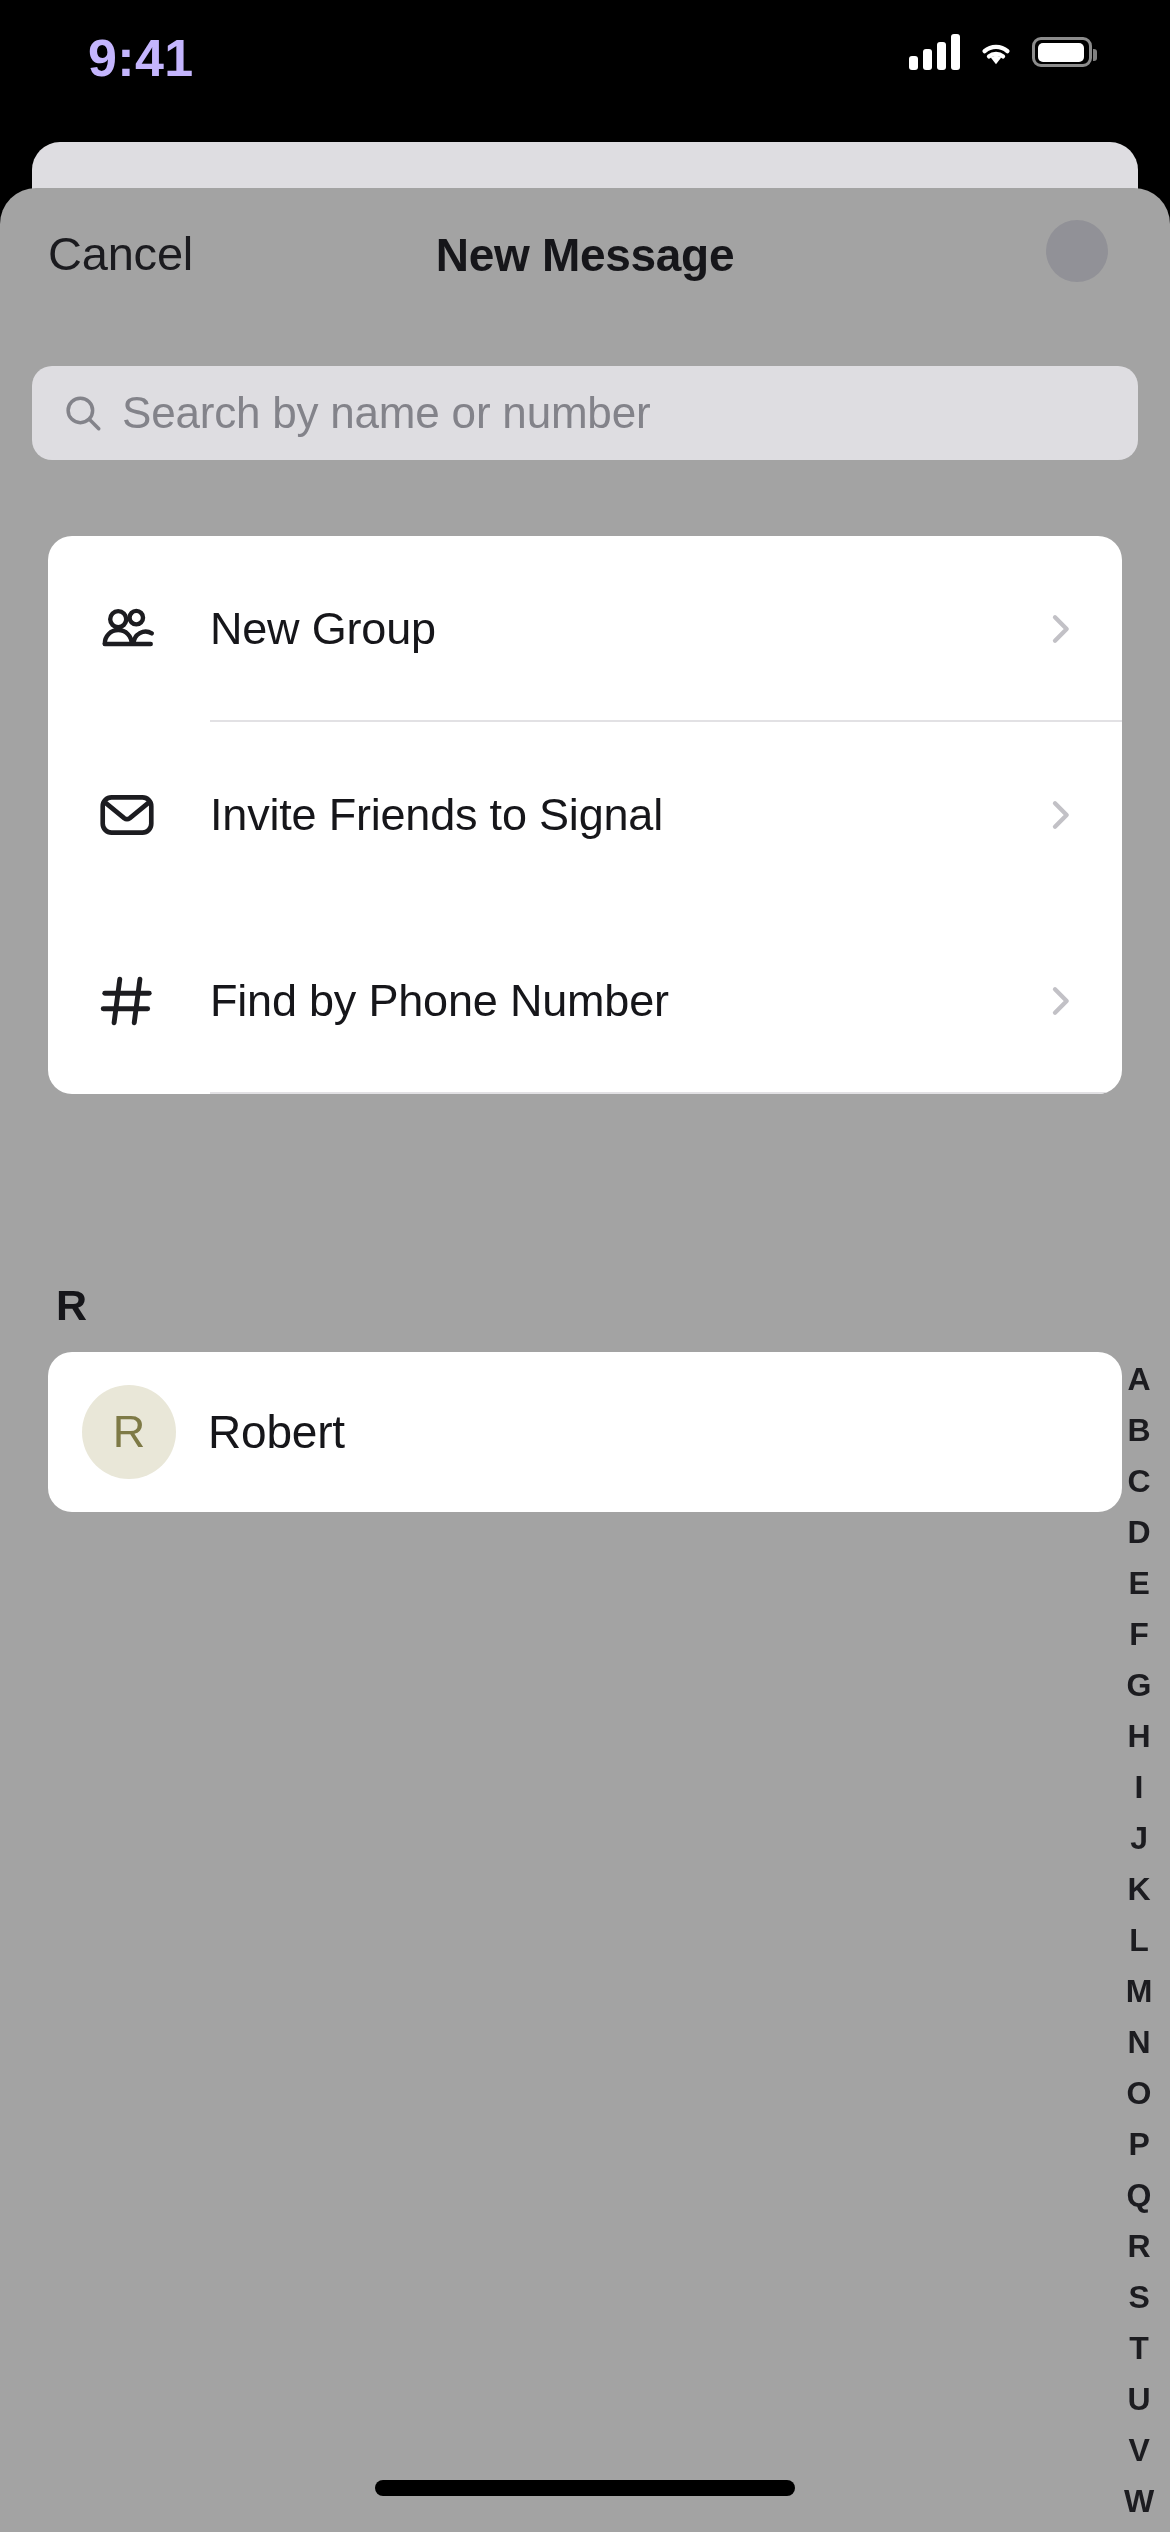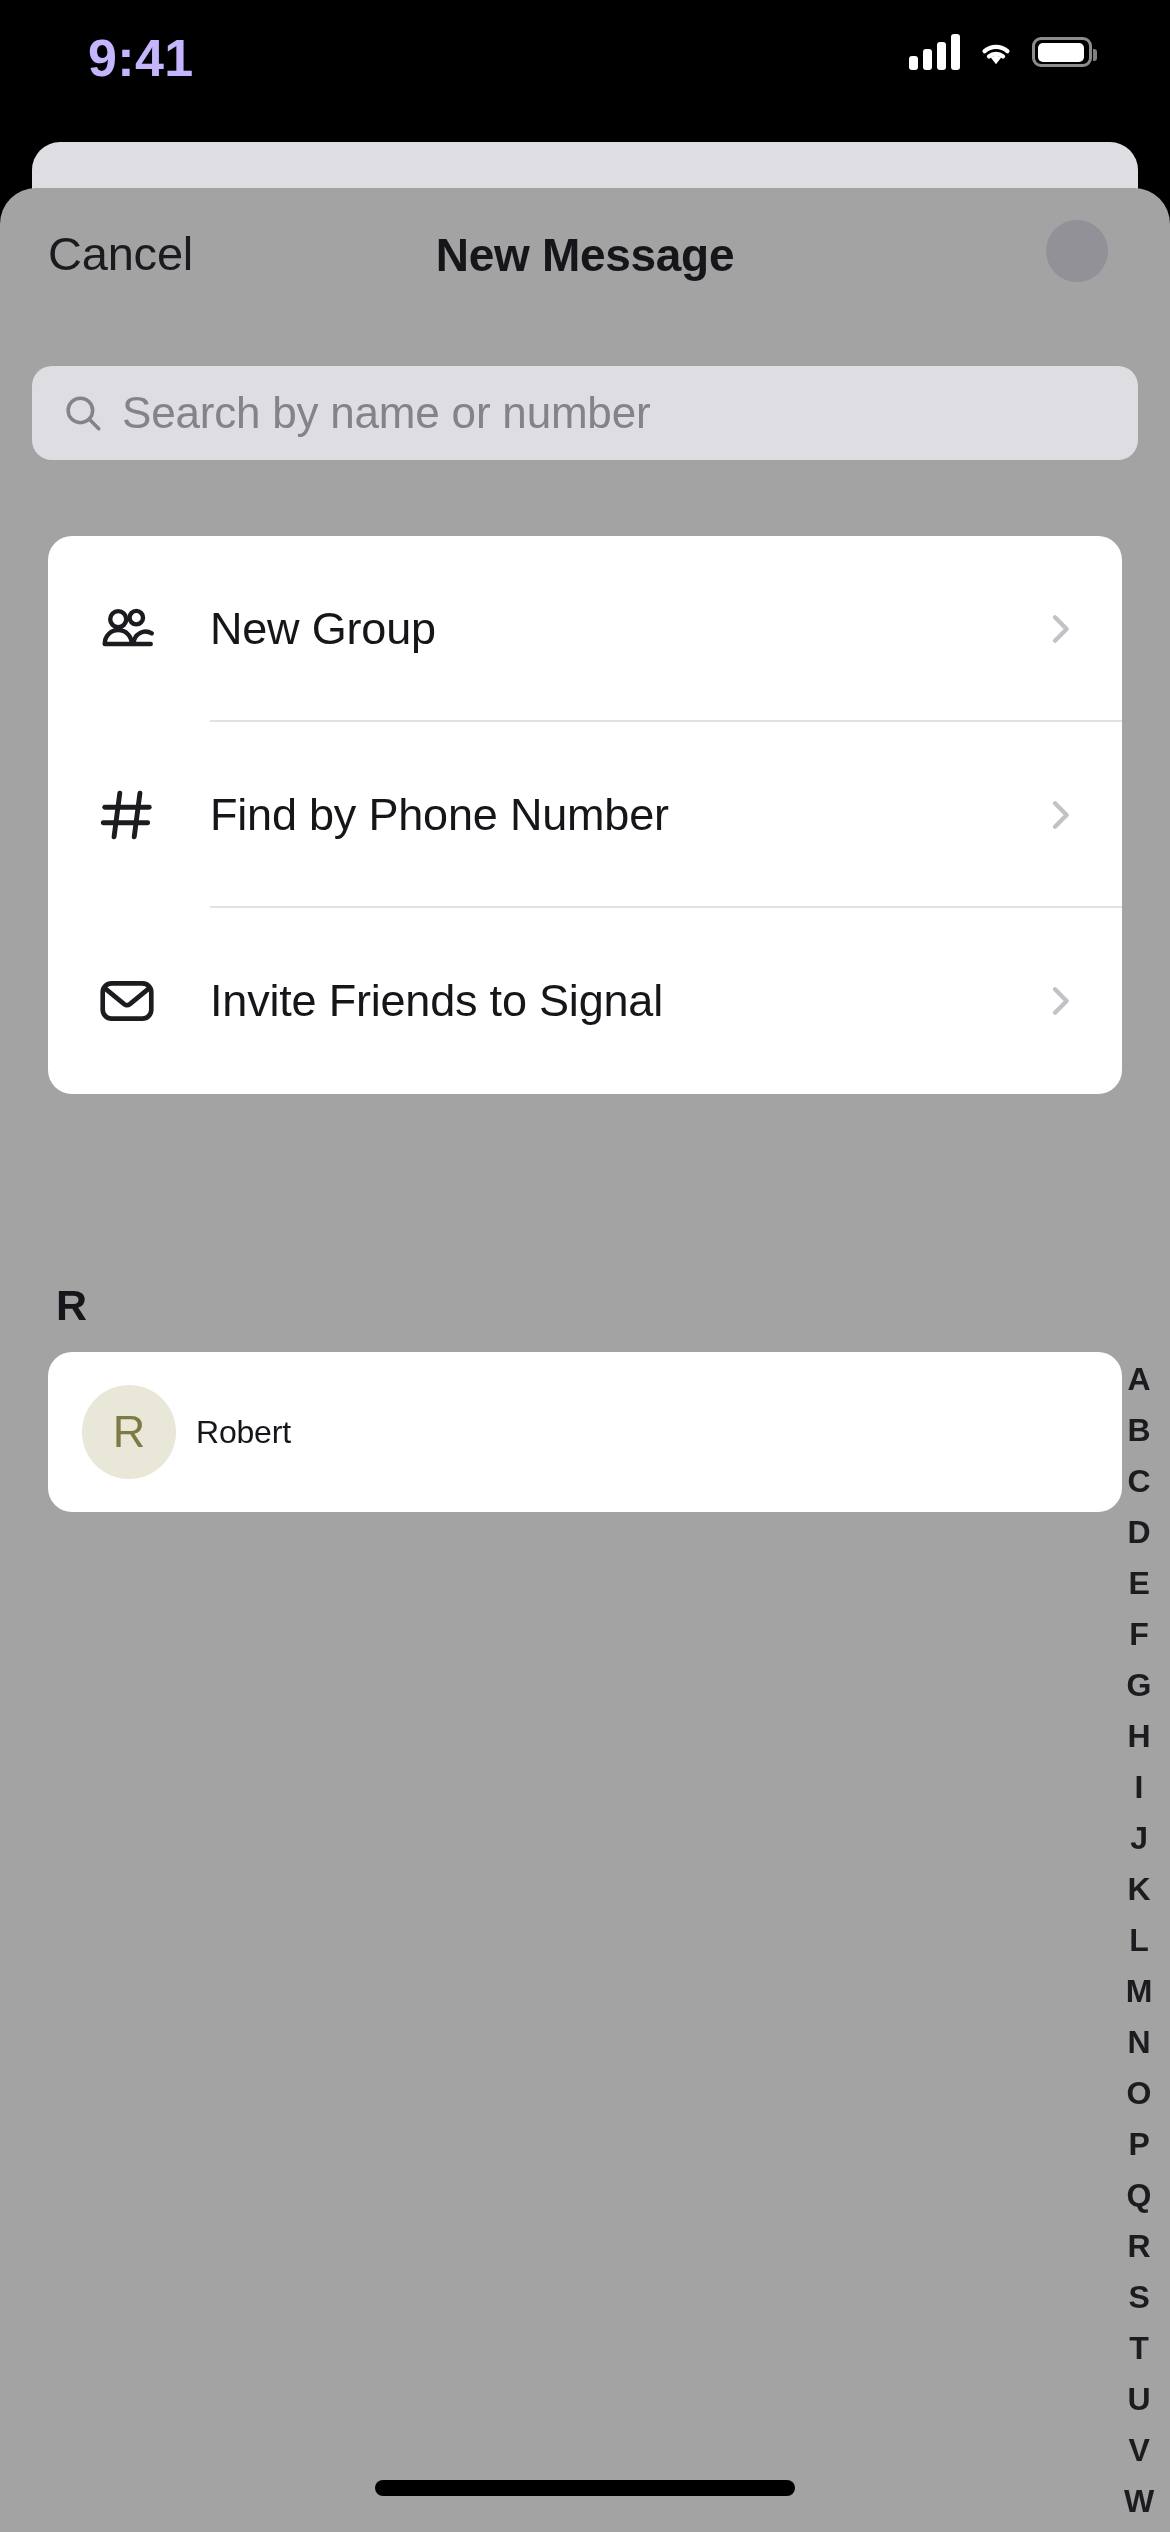--- a/index.html
+++ b/index.html
@@ -256,22 +256,22 @@
     flex: none;
     display: flex;
     align-items: center;
     justify-content: center;
     font-size: 45px;
     color: #7E7A46;
     background: #E9E7D8;
     letter-spacing: 0;
   }
   .contact-name {
-    margin-left: 20px;
-    font-size: 32px;
+    margin-left: 32px;
+    font-size: 46px;
     color: #16161A;
     letter-spacing: -0.2px;
     line-height: 58px;
   }
 
   
   .alpha-index {
     position: absolute;
     right: 0;
     top: 1166px;
@@ -364,44 +364,44 @@
         <div class="row-label">New Group</div>
         <svg class="row-chev" viewBox="0 0 24 24">
           <polyline points="9,5 16,12 9,19" fill="none" stroke="#C2C1C6" stroke-width="2.6" stroke-linecap="round" stroke-linejoin="round"></polyline>
         </svg>
         <div class="row-sep"></div>
       </div>
 
       <div class="row">
         <div class="row-ico">
           <svg viewBox="0 0 24 24" width="62" height="62">
+            <rect x="2.6" y="5.2" width="18.8" height="13.6" rx="3.4" fill="none" stroke="#1C1C20" stroke-width="1.8"></rect>
+            <path d="M3.6 7.2l7.3 6.0a1.8 1.8 0 0 0 2.2 0l7.3-6.0" fill="none" stroke="#1C1C20" stroke-width="1.8" stroke-linecap="round"></path>
+          </svg>
+        </div>
+        <div class="row-label">Invite Friends to Signal</div>
+        <svg class="row-chev" viewBox="0 0 24 24">
+          <polyline points="9,5 16,12 9,19" fill="none" stroke="#C2C1C6" stroke-width="2.6" stroke-linecap="round" stroke-linejoin="round"></polyline>
+        </svg>
+      </div>
+
+      <div class="row">
+        <div class="row-ico">
+          <svg viewBox="0 0 24 24" width="62" height="62">
             <line x1="9.2" y1="3.6" x2="7.0" y2="20.4" stroke="#1C1C20" stroke-width="1.9" stroke-linecap="round"></line>
             <line x1="17.0" y1="3.6" x2="14.8" y2="20.4" stroke="#1C1C20" stroke-width="1.9" stroke-linecap="round"></line>
             <line x1="3.4" y1="9.0" x2="20.6" y2="9.0" stroke="#1C1C20" stroke-width="1.9" stroke-linecap="round"></line>
             <line x1="2.8" y1="15.0" x2="20.0" y2="15.0" stroke="#1C1C20" stroke-width="1.9" stroke-linecap="round"></line>
           </svg>
         </div>
         <div class="row-label">Find by Phone Number</div>
         <svg class="row-chev" viewBox="0 0 24 24">
           <polyline points="9,5 16,12 9,19" fill="none" stroke="#C2C1C6" stroke-width="2.6" stroke-linecap="round" stroke-linejoin="round"></polyline>
         </svg>
         <div class="row-sep"></div>
-      </div>
-
-      <div class="row">
-        <div class="row-ico">
-          <svg viewBox="0 0 24 24" width="62" height="62">
-            <rect x="2.6" y="5.2" width="18.8" height="13.6" rx="3.4" fill="none" stroke="#1C1C20" stroke-width="1.8"></rect>
-            <path d="M3.6 7.2l7.3 6.0a1.8 1.8 0 0 0 2.2 0l7.3-6.0" fill="none" stroke="#1C1C20" stroke-width="1.8" stroke-linecap="round"></path>
-          </svg>
-        </div>
-        <div class="row-label">Invite Friends to Signal</div>
-        <svg class="row-chev" viewBox="0 0 24 24">
-          <polyline points="9,5 16,12 9,19" fill="none" stroke="#C2C1C6" stroke-width="2.6" stroke-linecap="round" stroke-linejoin="round"></polyline>
-        </svg>
       </div>
 
     </div>
 
     <div class="section-head">R</div>
 
     <div class="contact-card">
       <div class="contact-row">
         <div class="contact-avatar" style="background: rgb(233, 231, 216); color: rgb(126, 122, 70);">R</div>
         <div class="contact-name">Robert</div>

